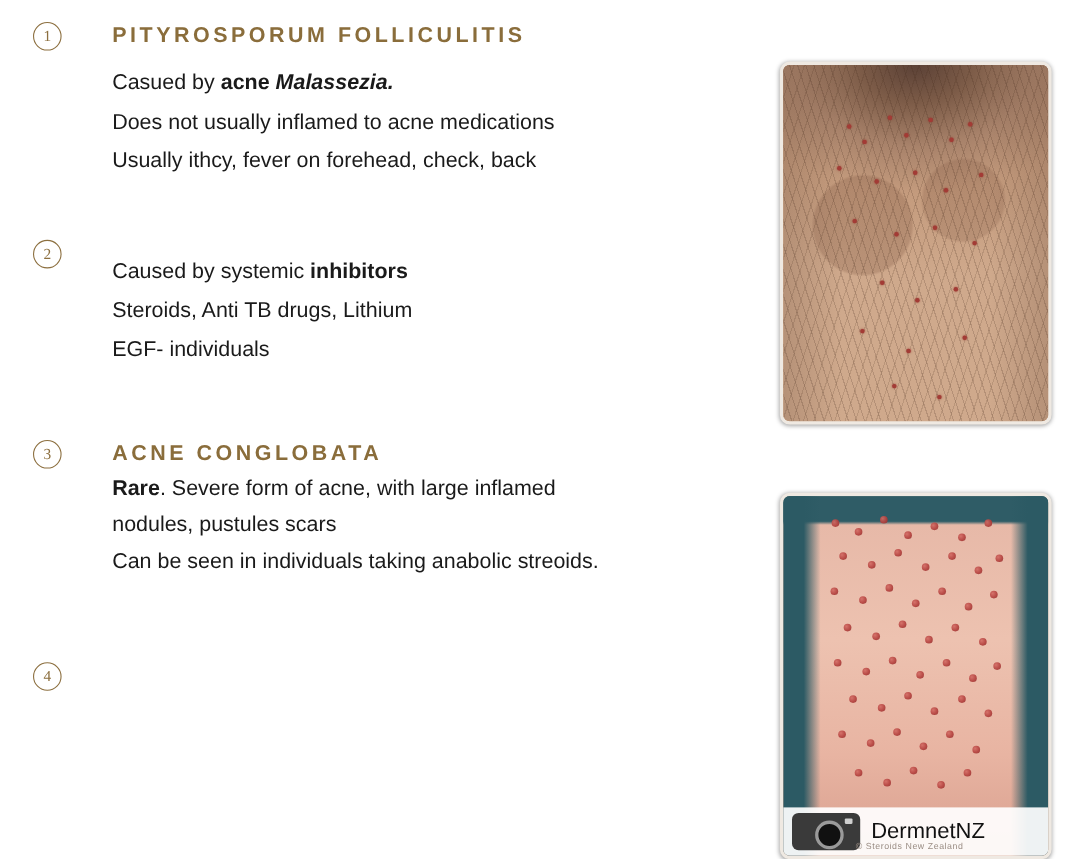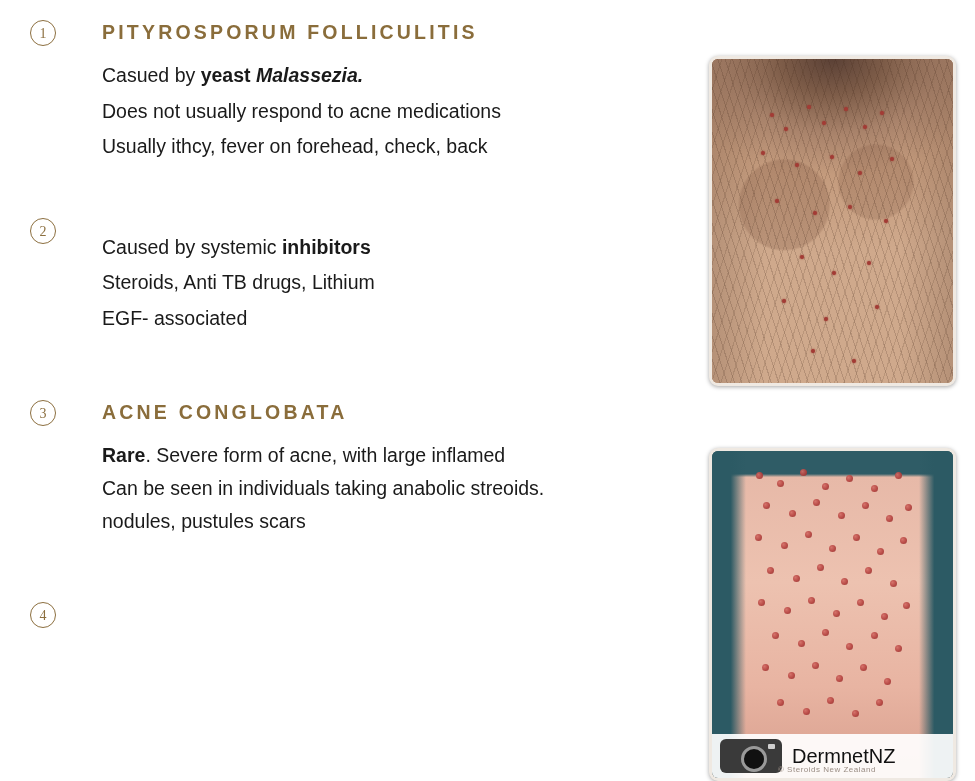--- a/index.html
+++ b/index.html
@@ -69,21 +69,21 @@
 
   .body-text {
     margin-left: 72px;
     margin-top: 14px;
     font-size: 19.5px;
     line-height: 1.82;
     color: #1a1a1a;
   }
   .body-text.tight {
     margin-left: 72px;
-    margin-top: 15px;
+    margin-top: 4px;
     line-height: 1.68;
   }
   .body-text .b { font-weight: bold; }
   .body-text .i { font-style: italic; font-weight: bold; }
   .line { display: block; white-space: nowrap; }
 
   
   .section-3 .body-text, .section-4 .body-text { margin-left: 72px; }
 
   
@@ -223,43 +223,43 @@
 
 <div class="slide">
 
   <div class="content">
 
     <div class="section section-1">
       <div class="num-badge">1</div>
       <div class="heading">PITYROSPORUM FOLLICULITIS</div>
       <div class="body-text">
         <span class="line">
-          <span>Casued by </span><span class="b">yeast </span><span class="i">Malassezia.</span>
+          <span>Casued by </span><span class="b">acne </span><span class="i">Malassezia.</span>
         </span>
-        <span class="line"><span>Does not usually respond to acne medications</span></span>
+        <span class="line"><span>Does not usually inflamed to acne medications</span></span>
         <span class="line"><span>Usually ithcy, fever on forehead, check, back</span></span>
       </div>
     </div>
 
     <div class="section section-2">
       <div class="num-badge">2</div>
       <div class="body-text">
         <span class="line"><span>Caused by systemic </span><span class="b">inhibitors</span></span>
         <span class="line"><span>Steroids, Anti TB drugs, Lithium</span></span>
-        <span class="line"><span>EGF- associated</span></span>
+        <span class="line"><span>EGF- individuals</span></span>
       </div>
     </div>
 
     <div class="section section-3">
       <div class="num-badge">3</div>
       <div class="heading">ACNE CONGLOBATA</div>
       <div class="body-text tight">
         <span class="line"><span class="b">Rare</span><span>.  Severe form of acne, with large inflamed</span></span>
+        <span class="line"><span>nodules, pustules scars</span></span>
         <span class="line"><span>Can be seen in individuals taking anabolic streoids.</span></span>
-        <span class="line"><span>nodules, pustules scars</span></span>
       </div>
     </div>
 
     <div class="section section-4">
       <div class="num-badge">4</div>
     </div>
 
   </div>
 
   <div class="photo photo-1">

